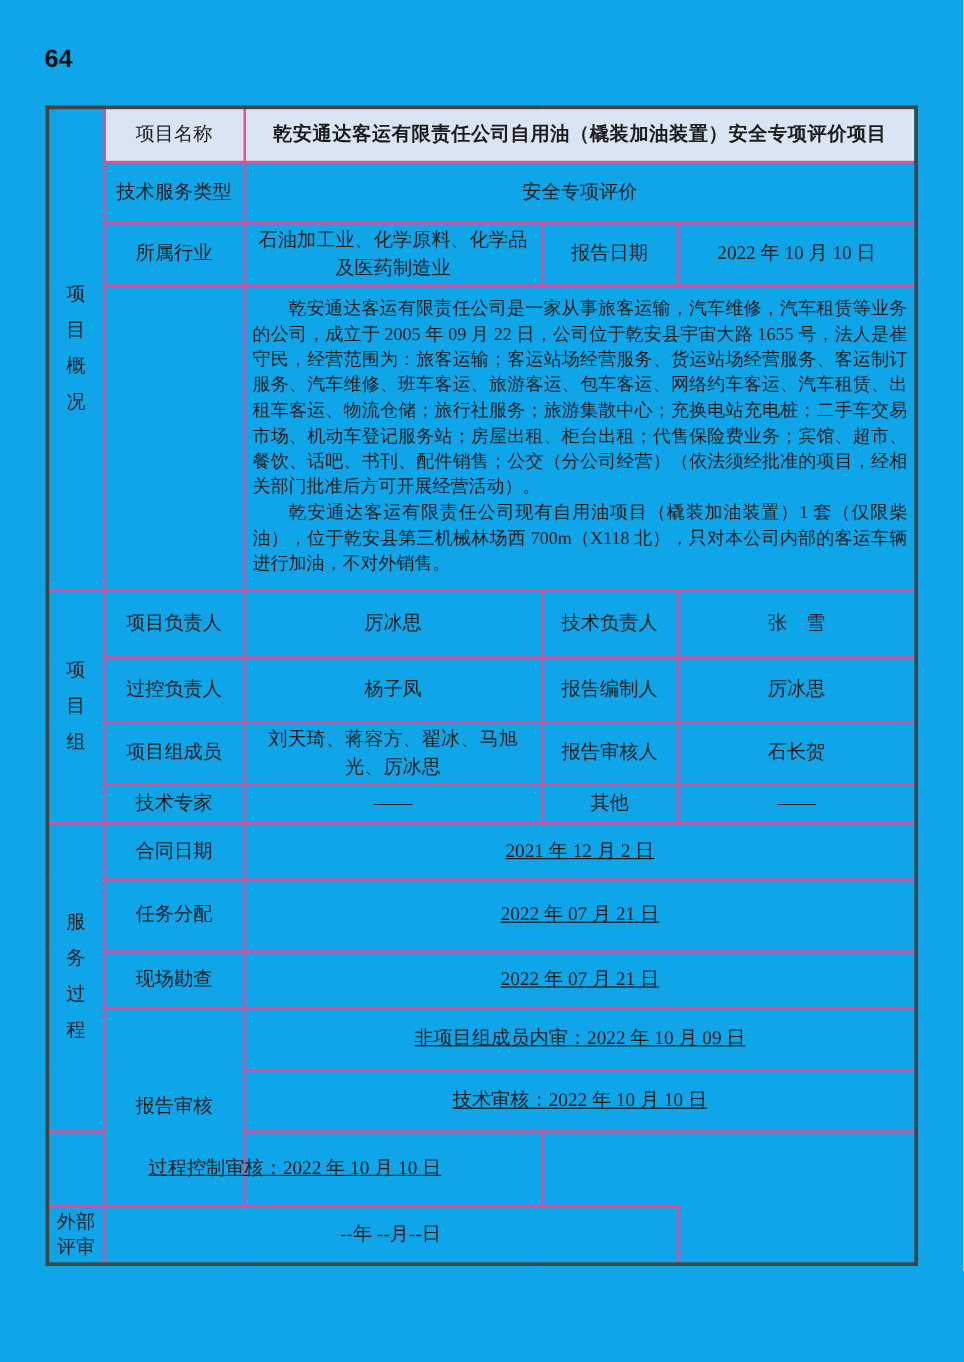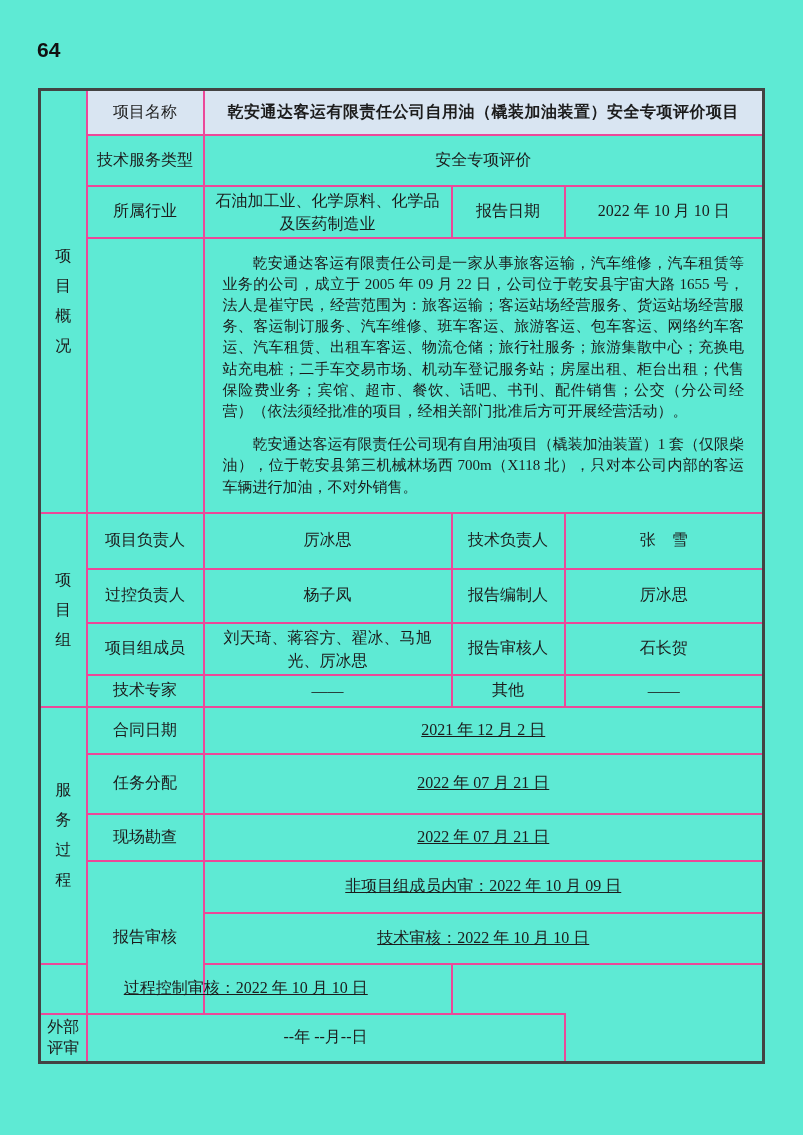--- a/index.html
+++ b/index.html
@@ -1,17 +1,17 @@
 <!DOCTYPE html>
 <html><head>
 <meta charset="utf-8">
 <style>
   html,body { margin:0; padding:0; background:#ffffff; }
   .page {
-    position:relative; width:803px; height:1135px; background:#5eead4;
+    position:relative; width:803px; height:1135px; background:#0ea5e9;
     font-family:"Liberation Serif","DejaVu Serif",serif; color:#1c1c1c;
     overflow:hidden;
   }
   .page-number {
     position:absolute; left:37px; top:38px;
     font-family:"Liberation Sans","DejaVu Sans",sans-serif;
     font-weight:bold; font-size:21px; color:#111;
   }
   table.doc {
     position:absolute; left:38px; top:88px; width:724px;
@@ -25,21 +25,21 @@
     overflow:hidden;
   }
   .fill-blue { background:#d9e5f2; }
   .title-cell { font-weight:bold; letter-spacing:0.5px; }
   .vtext {
     display:inline-block; width:1.05em; line-height:30px;
     word-break:break-all; white-space:normal; font-size:16px;
   }
   .left-val { text-align:left; padding-left:13px;text-decoration:underline; }
   .para-cell { text-align:left; vertical-align:top; padding:3px 9px; }
-  .para { margin:12px; text-indent:2em; text-align:justify; line-height:21.2px; font-size:15px; }
+  .para { margin:0; text-indent:2em; text-align:justify; line-height:21.2px; font-size:15px; }
   .two-line { line-height:23px; }
 </style>
 </head>
 <body>
 
 <div class="page">
 
   <div class="page-number">64</div>
 
   <table class="doc">
@@ -120,21 +120,21 @@
       <td>现场勘查</td>
       <td class="left-val" colspan="3">2022 年 07 月 21 日</td>
     </tr>
     <tr style="height:52px">
       <td rowspan="3">报告审核</td>
       <td class="left-val" colspan="3">非项目组成员内审：2022 年 10 月 09 日</td>
     </tr>
     <tr style="height:51px">
       <td class="left-val" colspan="3">技术审核：2022 年 10 月 10 日</td>
     </tr>
-    <tr style="height:50px">
+    <tr style="height:62px">
       <td class="left-val" colspan="3">过程控制审核：2022 年 10 月 10 日</td>
     </tr>
     <tr style="height:34px">
       <td>外部评审</td>
       <td colspan="3">--年 --月--日</td>
     </tr>
   </tbody>
     </table>
 
 </div>

